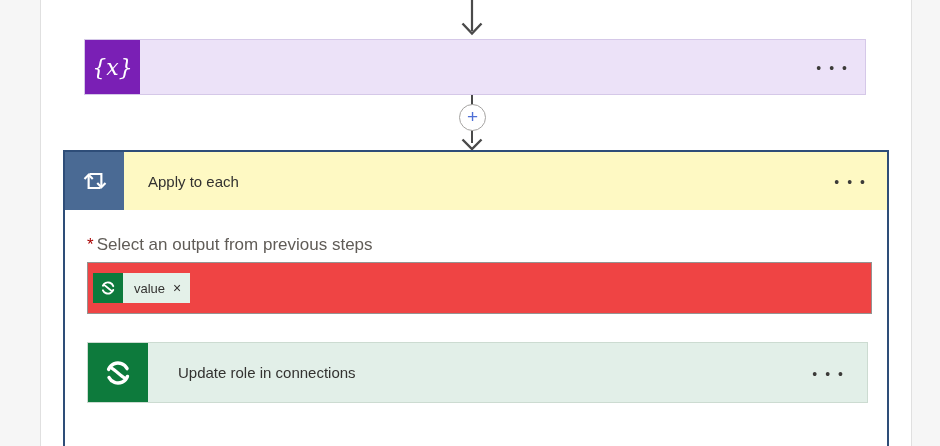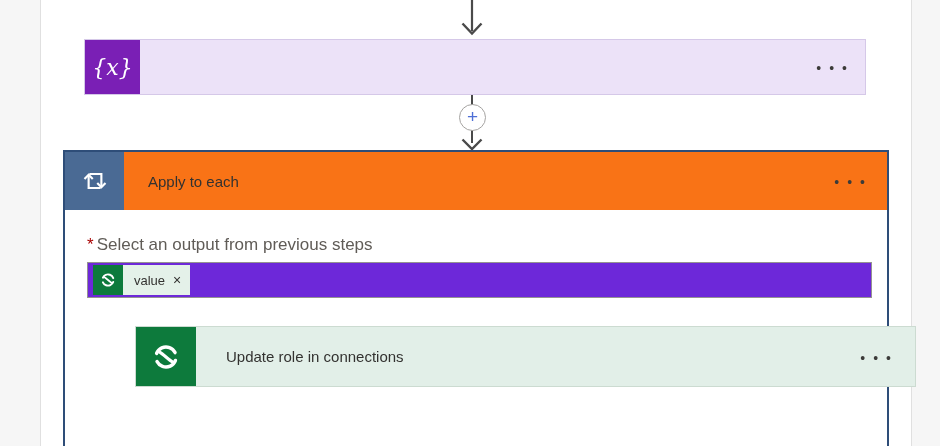--- a/index.html
+++ b/index.html
@@ -42,54 +42,54 @@
     display:flex; align-items:center; justify-content:center;
   }
   .vx { color:#fff; font-size:22px; font-style:italic; font-family:"DejaVu Serif", serif; }
   .sv-card .card-title { margin-left:26px; }
 
   
   .scope {
     position:absolute; left:63px; top:150px; width:826px; height:300px;
     box-sizing:border-box; border:2px solid #2e4d78; background:#fff;
   }
-  .scope-header { height:58px; background:#f97316; display:flex; align-items:center; cursor:pointer; }
+  .scope-header { height:58px; background:#fef9c3; display:flex; align-items:center; cursor:pointer; }
   .scope-icon {
     width:59px; height:58px; background:#4a6a94; flex:none;
     display:flex; align-items:center; justify-content:center;
   }
   .scope-header .card-title { margin-left:24px; }
   .scope-header .menu-dots { margin-right:14px; }
   .scope-body { position:relative; padding:25px 0 0 22px; }
 
   .field-label { font-size:17px; color:#605c57; }
   .req { color:#a80000; margin-right:3px; }
 
   .token-input {
-    margin-top:7px; width:785px; height:36px; box-sizing:border-box;
-    border:1px solid #959391; background:#6d28d9;
+    margin-top:7px; width:785px; height:52px; box-sizing:border-box;
+    border:1px solid #959391; background:#ef4444;
     display:flex; align-items:center; padding-left:5px; cursor:text;
   }
   .token { display:flex; align-items:stretch; height:30px; }
   .token-icon {
     width:30px; background:#0d7a3c; flex:none;
     display:flex; align-items:center; justify-content:center;
   }
   .token-chip {
     display:flex; align-items:center; background:#e4f1e9;
     padding:0 9px 0 11px; gap:8px;
   }
   .token-text { font-size:13px; color:#333230; }
   .token-x { font-size:14px; color:#333230; cursor:pointer; line-height:1; }
 
   
   .action-card {
     margin-top:28px; width:781px; height:61px; box-sizing:border-box;
     background:#e2efe8; border:1px solid #ccdbd1;
-    display:flex; align-items:center; cursor:pointer;margin-left:48px;
+    display:flex; align-items:center; cursor:pointer;
   }
   .action-icon {
     width:60px; height:100%; background:#0d7a3c; flex:none;
     display:flex; align-items:center; justify-content:center;
   }
   .action-card .card-title { margin-left:30px; }
   .action-card .menu-dots { margin-right:16px; }
 </style>
 </head>
 <body>

